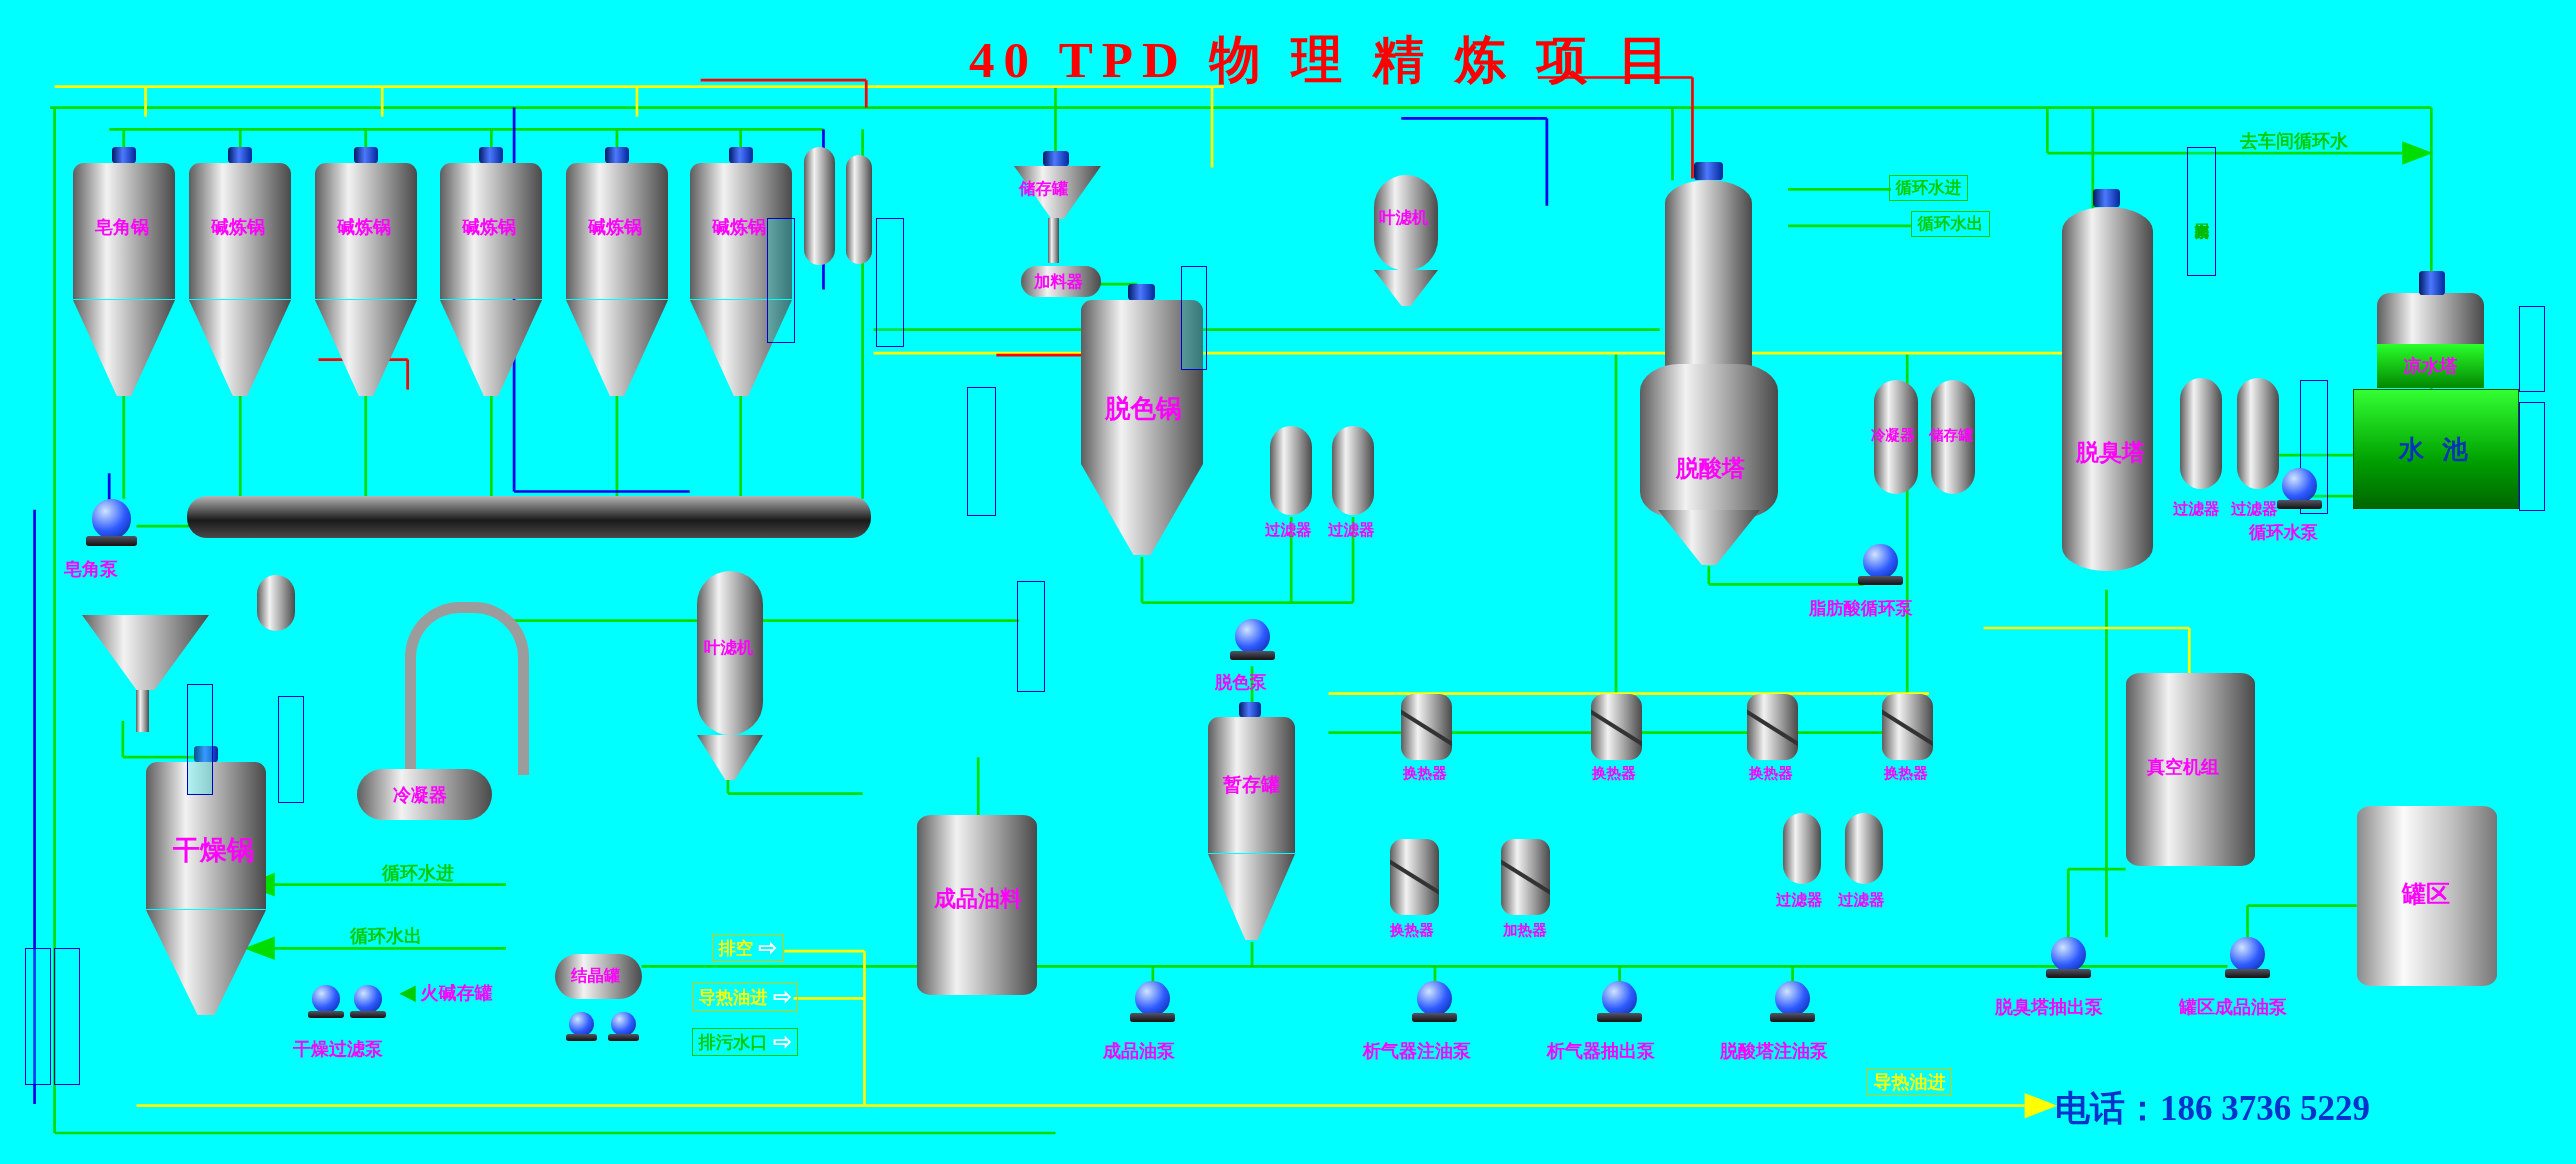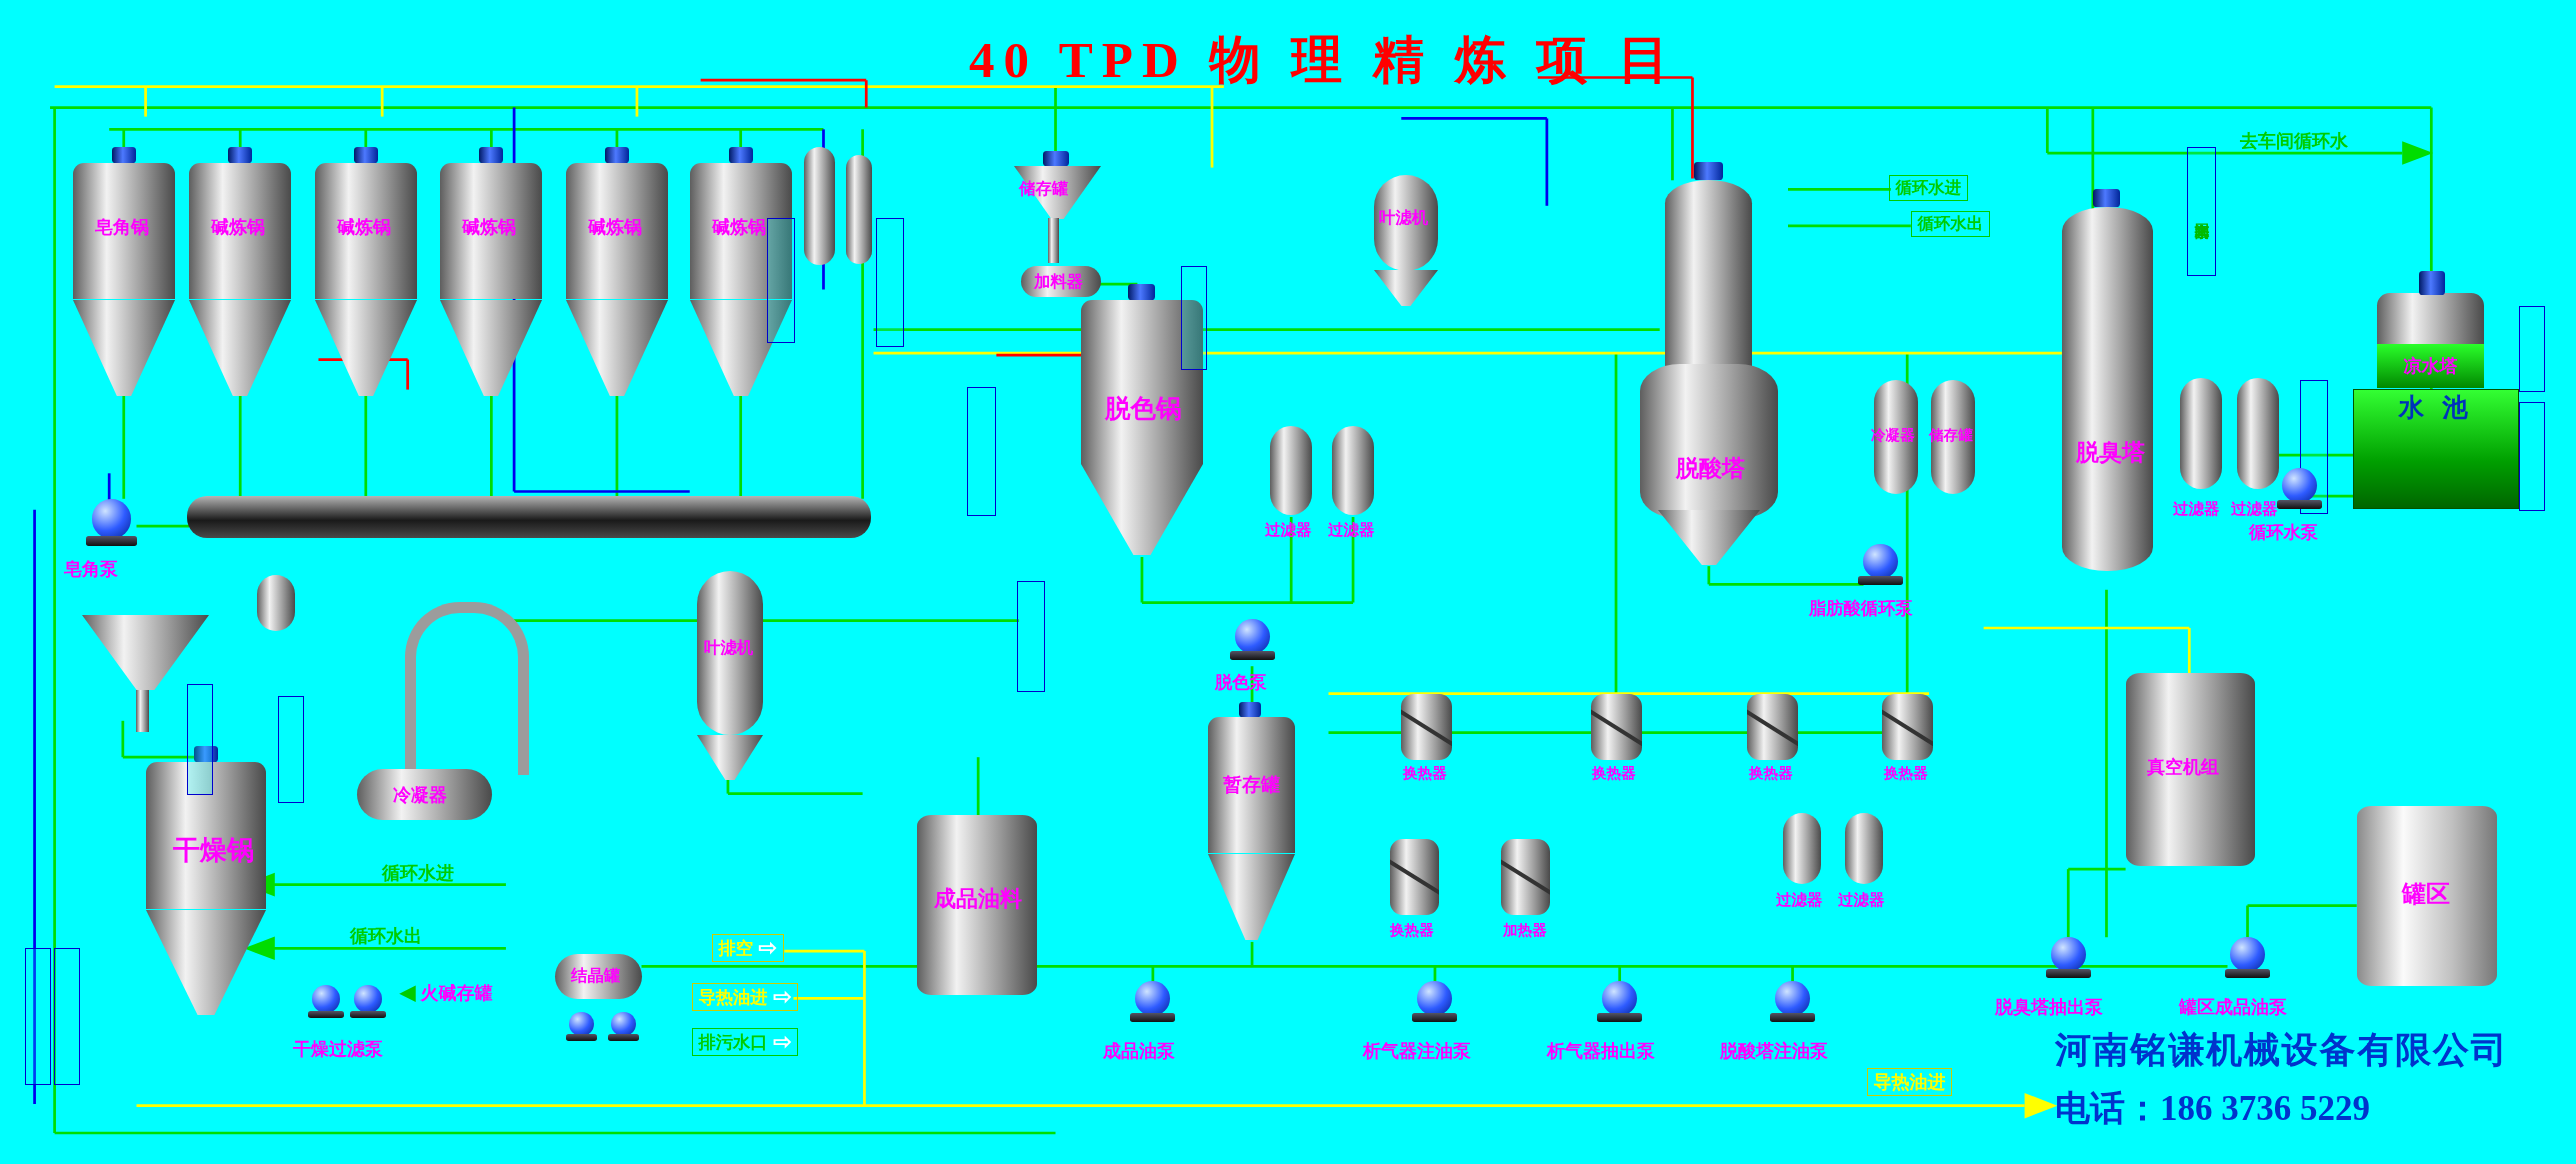--- a/index.html
+++ b/index.html
@@ -28,21 +28,21 @@
   .aw{color:#ffffff;font-size:22px;line-height:1;}
   .ag{color:#00cc00;font-size:20px;line-height:1;}
   .vbox{position:absolute;border:1.8px solid #0000cc;writing-mode:vertical-rl;color:#00bb00;font-weight:bold;
         font-size:14.6px;display:flex;align-items:center;justify-content:center;z-index:3;background:rgba(0,255,255,.25);}
   .conveyor{position:absolute;z-index:2;border-radius:20px;
             background:linear-gradient(180deg,#b5b5b5,#1a1a1a 58%,#4a4a4a);}
   .upipe{position:absolute;z-index:2;border:11px solid #9c9c9c;border-bottom:none;border-radius:55px 55px 0 0;}
   .hx{position:absolute;z-index:2;border-radius:12.7px;overflow:hidden;}
   .hx .diag{position:absolute;left:-20%;top:48%;width:140%;height:3.6px;background:#333;transform:rotate(32deg);}
   .pool{position:absolute;z-index:2;background:linear-gradient(180deg,#33ff33,#00a000 60%,#006600);
-        border:1.8px solid #005500;display:flex;align-items:flex-start;justify-content:center;}
+        border:1.8px solid #005500;display:flex;align-items:center;justify-content:center;}
   .greenband{background:linear-gradient(180deg,#2aff2a,#008800);display:flex;align-items:center;justify-content:center;}
   svg.pipes{position:absolute;left:0;top:0;z-index:1;}
 </style>
 </head>
 <body>
 
 <div id="canvas">
 
   <svg class="pipes" width="2576" height="1165" viewBox="0 0 2831 1280">
     <g stroke="#00dd00" stroke-width="3">
@@ -143,21 +143,20 @@
       <line x1="350" y1="395" x2="448" y2="395"></line>
         <line x1="448" y1="395" x2="448" y2="428"></line>
     </g>
     <polygon points="2225,1201 2261,1215 2225,1229" fill="#ffff00"></polygon>
     <polygon points="2640,155 2674,168 2640,181" fill="#00dd00"></polygon>
     <polygon points="302,959 268,972 302,985" fill="#00dd00"></polygon>
     <polygon points="302,1029 268,1042 302,1055" fill="#00dd00"></polygon>
   </svg>
 
   <div class="title" style="left:969px;top:25.5px;">40 TPD 物 理 精 炼 项 目</div>
-  <div class="company" style="left:2055px;top:1026px;font-size:36px;letter-spacing:1.8px;">河南铭谦机械设备有限公司</div>
   <div class="company" style="left:2055px;top:1085px;font-size:35px;">电话：186 3736 5229</div>
 
   <div class="vessel" style="left:73px;top:147px;width:102px;height:255px;">
     <div class="cap" style="left:39px;top:0;width:24px;height:16.4px;"></div>
     <div class="metal tankbody abs" style="left:0;top:16.4px;width:102px;height:136px;"></div>
     <div class="metal cone abs" style="left:0;top:153px;width:102px;height:96px;"></div>
     <div class="lblm" style="left:22px;top:68px;font-size:18px;">皂角锅</div>
   </div>
   <div class="vessel" style="left:189px;top:147px;width:102px;height:255px;">
     <div class="cap" style="left:39px;top:0;width:24px;height:16.4px;"></div>

